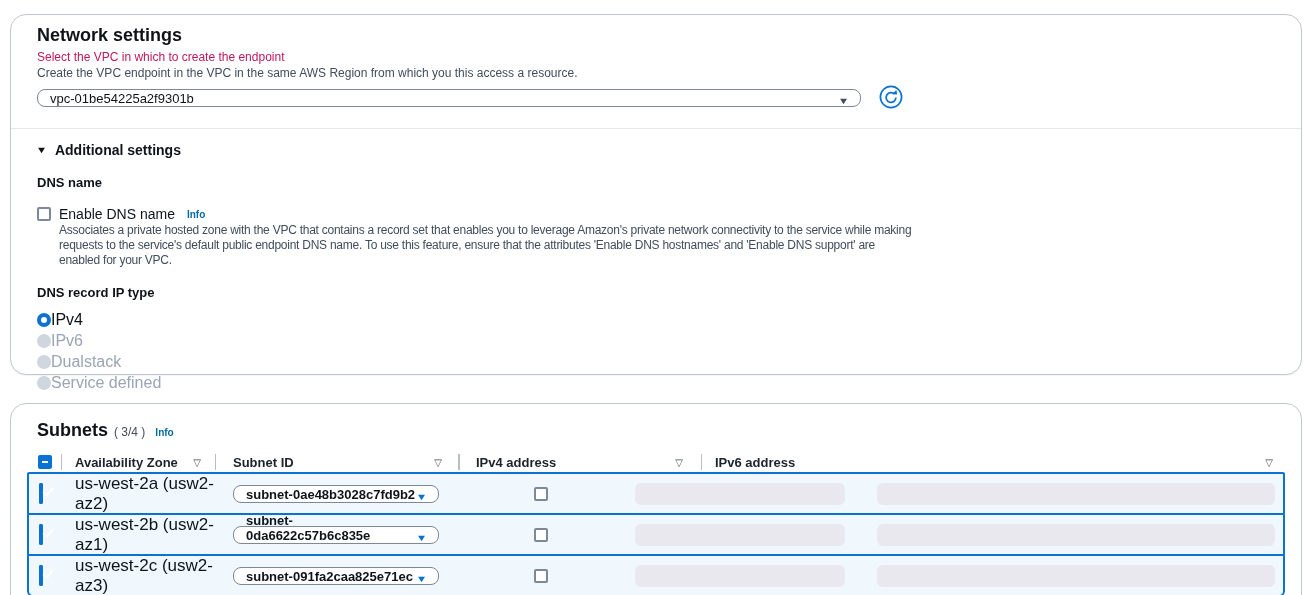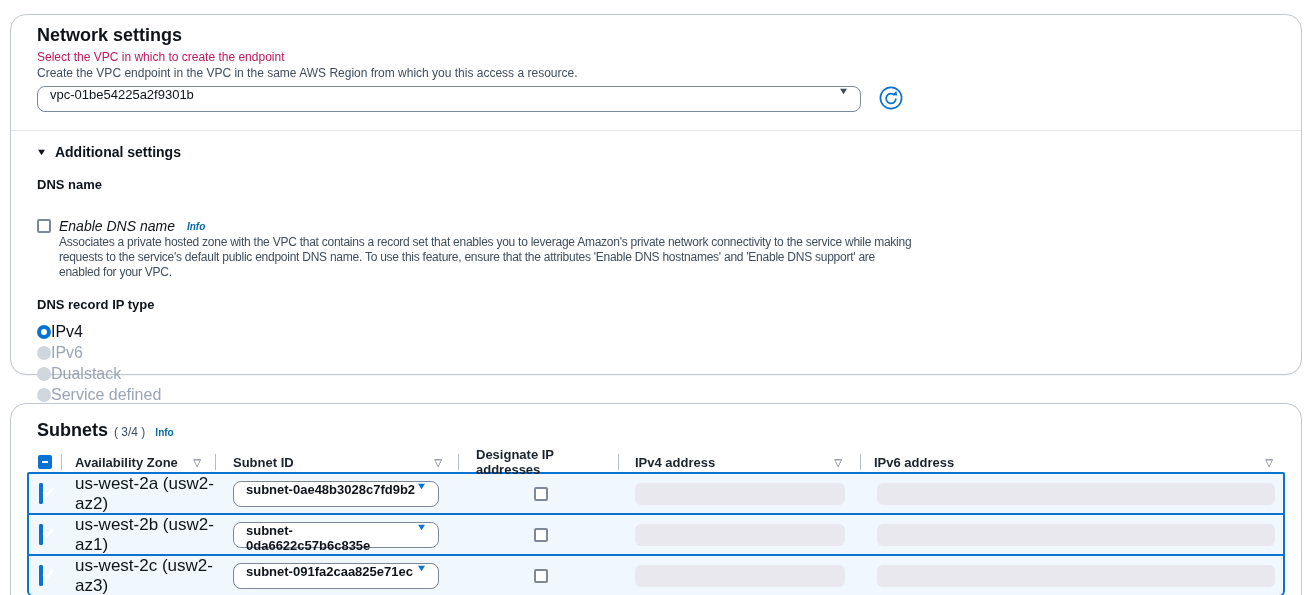--- a/index.html
+++ b/index.html
@@ -9,37 +9,37 @@
     border:1px solid #c1c7cf; border-radius:16px; padding:2px 26px 0 26px;
     box-shadow:0 1px 1px rgba(0,7,22,.05); }
   #panel-network { top:14px; height:361px; }
   #panel-subnets { top:403px; height:215px; padding-left:16px; padding-right:16px; }
 
   h2 { font-size:18px; line-height:24px; font-weight:700; padding-top:6px; }
   .sub-desc { font-size:12px; line-height:16px; color:#be185d; margin-top:2px; }
   .field-label { font-size:13px; font-weight:700; line-height:16px; margin-top:17px; }
   .field-desc { font-size:12px; line-height:15px; color:#414d5c; margin-top:1px; }
 
-  .select { height:26px; border:1px solid #7d8998; border-radius:8px; background:#fff;
-    display:flex; align-items:flex-start; justify-content:space-between;
+  .select { height:18px; border:1px solid #7d8998; border-radius:8px; background:#fff;
+    display:flex; align-items:flex-end; justify-content:space-between;
     padding:0 12px; font-size:13px; cursor:pointer; }
   #vpc-row { display:flex; align-items:center; margin-top:5px; }
   #vpc-select { width:824px; }
   .caret { font-size:9px; color:#414d5c; line-height:1; transform:scaleX(1.3); }
   .caret.blue { color:#0972d3; }
   .refresh-btn { margin-left:18px; width:24px; height:24px; border:none; background:none;
     cursor:pointer; display:flex; align-items:center; justify-content:center; }
 
   .hr { height:1px; background:#e4e7ec; margin:18px -26px 0 -26px; }
 
   #additional-header { margin-top:13px; display:flex; align-items:center; gap:9px;
     font-size:14px; font-weight:700; cursor:pointer; width:200px; }
   #additional-header .caret { font-size:9px; color:#0f141a; }
 
-  .check-row { display:flex; align-items:center; margin-top:25px;font-style:italic; }
+  .check-row { display:flex; align-items:center; margin-top:15px; }
   .checkbox { width:14px; height:14px; border:2px solid #7d8998; border-radius:2px;
     background:#fff; flex:0 0 auto; cursor:pointer; position:relative; }
   .checkbox.checked, .checkbox.indeterminate { background:#0972d3; border-color:#0972d3; }
   .checkbox.checked::after { content:""; position:absolute; left:4px; top:1px;
     width:4px; height:8px; border:solid #fff; border-width:0 2px 2px 0; transform:rotate(40deg); }
   .checkbox.indeterminate::after { content:""; position:absolute; left:2px; top:4px;
     width:6px; height:2px; background:#fff; }
   .check-label { font-size:14px; margin-left:8px; }
   .info-link { color:#0369a1; font-size:10px; font-weight:700; margin-left:12px; cursor:pointer; }
   .indent-desc { margin-left:22px; max-width:858px; letter-spacing:-0.25px; }
@@ -160,23 +160,20 @@
     <div class="th hc2">
       <span>Availability Zone</span>
       <span class="sort-icon">▽</span>
     </div>
     <div class="hdiv"></div>
     <div class="th hc3">
       <span>Subnet ID</span>
       <span class="sort-icon">▽</span>
     </div>
     <div class="hdiv"></div>
-    <div class="th hc4">
-      <span>Designate IP addresses</span>
-    </div>
     <div class="hdiv"></div>
     <div class="th hc5">
       <span>IPv4 address</span>
       <span class="sort-icon">▽</span>
     </div>
     <div class="hdiv"></div>
     <div class="th hc6">
       <span>IPv6 address</span>
       <span class="sort-icon">▽</span>
     </div>

